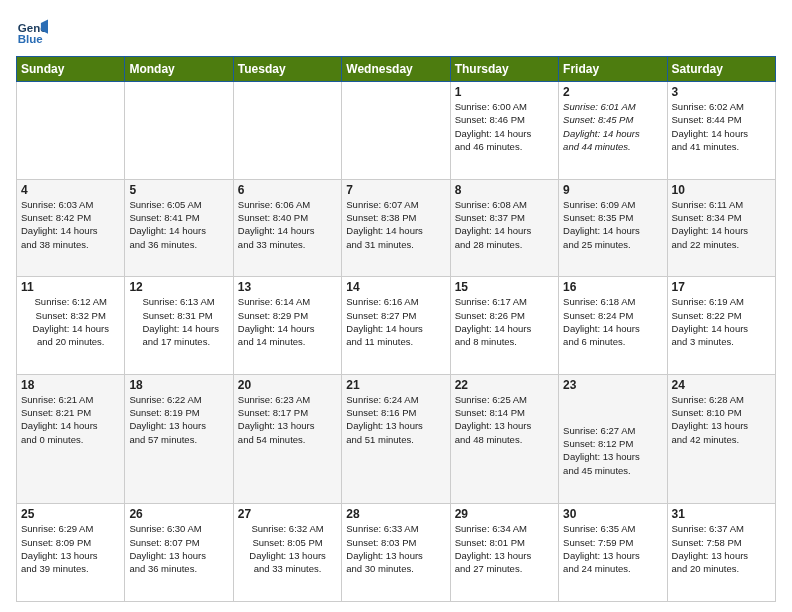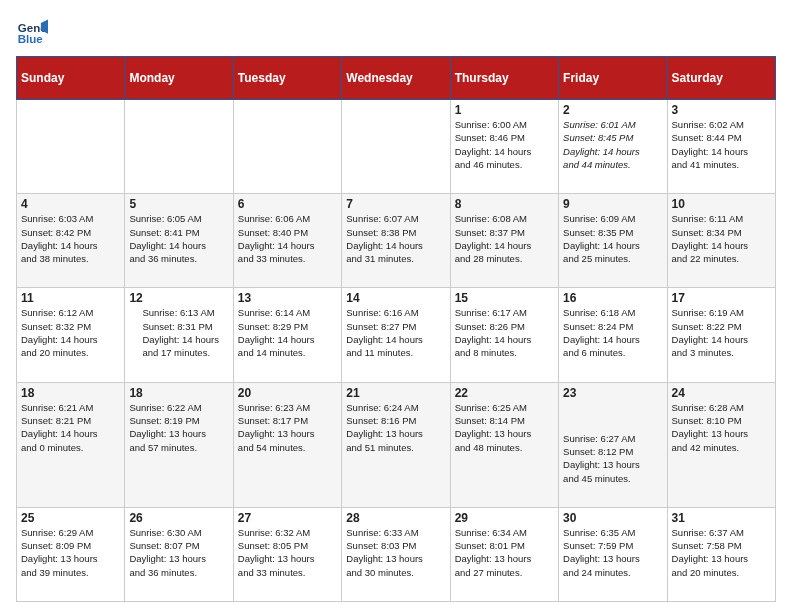--- a/index.html
+++ b/index.html
@@ -45,25 +45,25 @@
       color: #444;
     }
     .calendar {
       flex: 1;
       border: 1px solid #ccc;
       border-collapse: collapse;
       width: 100%;
       table-layout: fixed;
     }
     .calendar th {
-      background: #b91c1c;
+      background: #4d7c0f;
       color: #fff;
       font-size: 12px;
       font-weight: bold;
-      padding: 14px 4px;
+      padding: 5px 4px;
       text-align: left;
       border: 1px solid #1a5a9a;
     }
     .calendar td {
       border: 1px solid #ccc;
       vertical-align: top;
       padding: 3px 4px;
       font-size: 9.5px;
       color: #222;
       height: 80px;
@@ -192,21 +192,21 @@
             <span class="day-num">10</span>
             <div class="day-info" style="white-space: pre-line;">Sunrise: 6:11 AM
 Sunset: 8:34 PM
 Daylight: 14 hours
 and 22 minutes.</div>
           </td>
         </tr>
         <tr>
           <td>
             <span class="day-num">11</span>
-            <div class="day-info" style="white-space: pre-line;">Sunrise: 6:12 AM
+            <div class="day-info" style="white-space: pre-line; text-align: center;">Sunrise: 6:12 AM
 Sunset: 8:32 PM
 Daylight: 14 hours
 and 20 minutes.</div>
           </td>
           <td>
             <span class="day-num">12</span>
             <div class="day-info" style="white-space: pre-line; margin-left: 13px;">Sunrise: 6:13 AM
 Sunset: 8:31 PM
 Daylight: 14 hours
 and 17 minutes.</div>
@@ -308,21 +308,21 @@
           </td>
           <td>
             <span class="day-num">26</span>
             <div class="day-info" style="white-space: pre-line;">Sunrise: 6:30 AM
 Sunset: 8:07 PM
 Daylight: 13 hours
 and 36 minutes.</div>
           </td>
           <td>
             <span class="day-num">27</span>
-            <div class="day-info" style="white-space: pre-line;">Sunrise: 6:32 AM
+            <div class="day-info" style="white-space: pre-line; text-align: center;">Sunrise: 6:32 AM
 Sunset: 8:05 PM
 Daylight: 13 hours
 and 33 minutes.</div>
           </td>
           <td>
             <span class="day-num">28</span>
             <div class="day-info" style="white-space: pre-line;">Sunrise: 6:33 AM
 Sunset: 8:03 PM
 Daylight: 13 hours
 and 30 minutes.</div>

